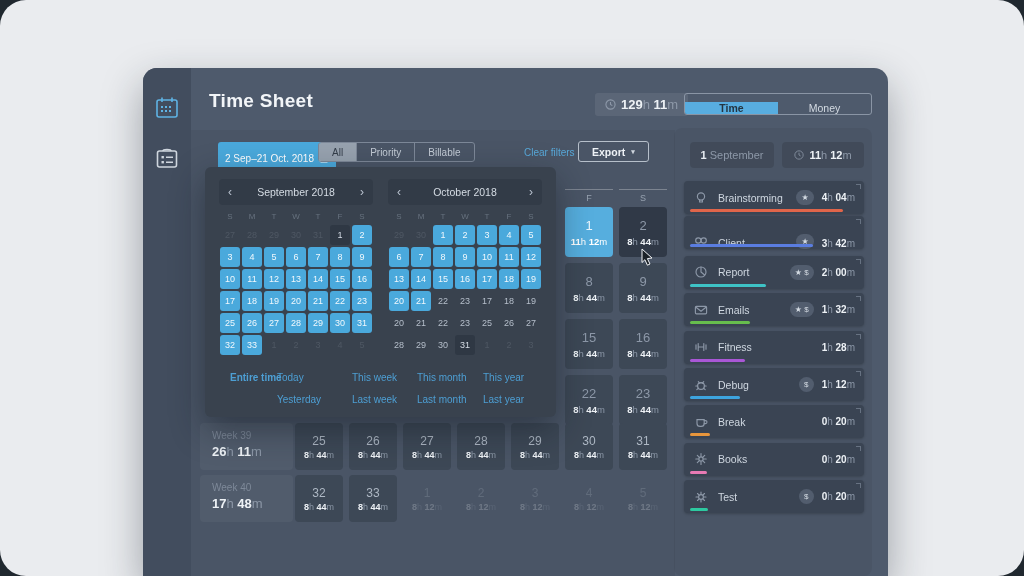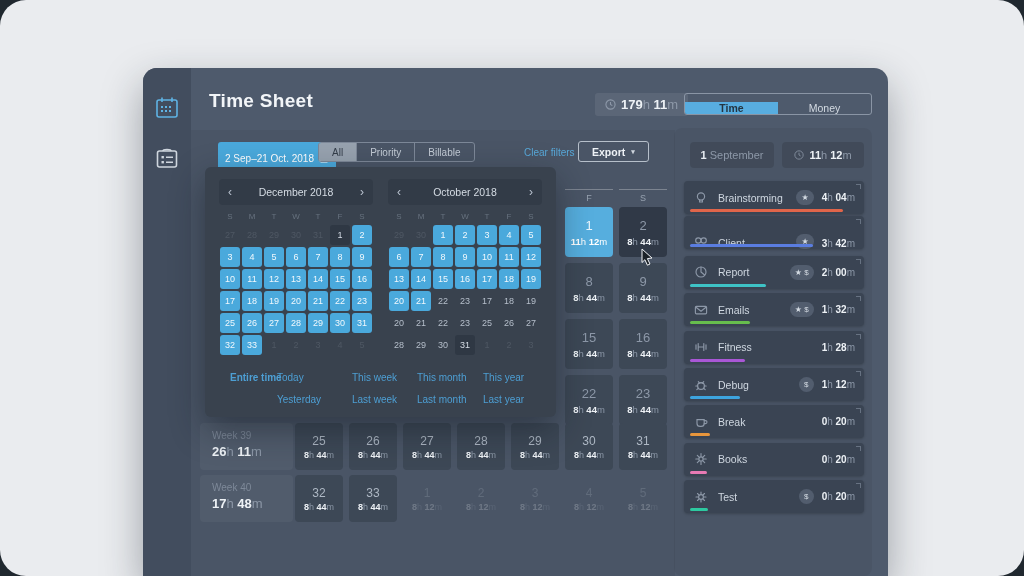--- a/index.html
+++ b/index.html
@@ -101,21 +101,21 @@
       </svg>
     </div>
 
     <div class="app-title">Time Sheet</div>
 
     <div class="total-box">
       <svg width="11" height="11" viewBox="0 0 12 12">
           <circle cx="6" cy="6" r="5" fill="none" stroke="#8d98a8" stroke-width="1.2"></circle>
           <path d="M6 3.2V6l2 1.2" fill="none" stroke="#8d98a8" stroke-width="1.2"></path>
         </svg>
-      <span><span class="tn">179</span><span class="tu">h</span> <span class="tn">11</span><span class="tu">m</span></span>
+      <span><span class="tn">129</span><span class="tu">h</span> <span class="tn">11</span><span class="tu">m</span></span>
     </div>
 
     <div class="toggle">
       <div class="tg on">Time</div>
       <div class="tg">Money</div>
     </div>
 
     <div class="date-btn">
       <span>2 Sep–21 Oct. 2018</span>
       <svg width="10" height="10" viewBox="0 0 10 10">
@@ -237,21 +237,21 @@
         <div class="wcell dim" style="left: 476px; top: 407px;">
           <span class="gd">5</span>
           <span class="gt"><span class="tn">8</span><span class="tu">h</span> <span class="tn">12</span><span class="tu">m</span></span>
         </div>
       </div>
 
     <div class="popover">
         <div class="cal" style="left: 14px;">
           <div class="cal-h">
             <span class="ar">‹</span>
-            <span class="mt">December 2018</span>
+            <span class="mt">September 2018</span>
             <span class="ar">›</span>
           </div>
           <div class="dow">
             <span>S</span>
             <span>M</span>
             <span>T</span>
             <span>W</span>
             <span>T</span>
             <span>F</span>
             <span>S</span>

